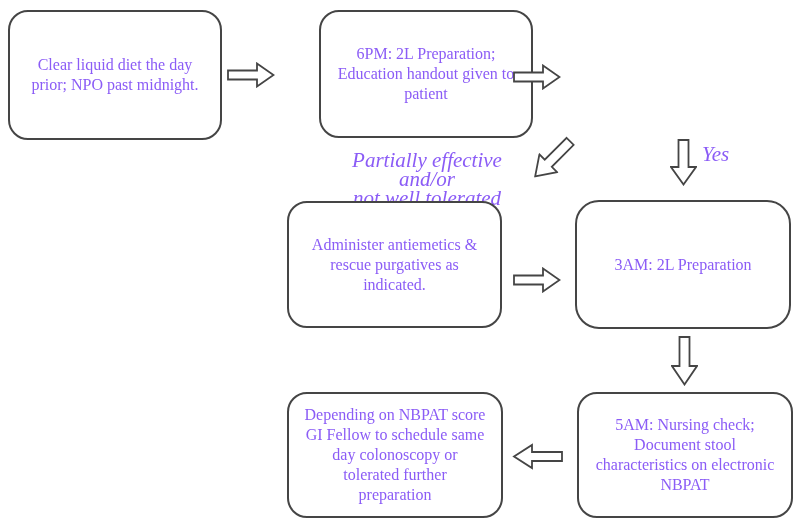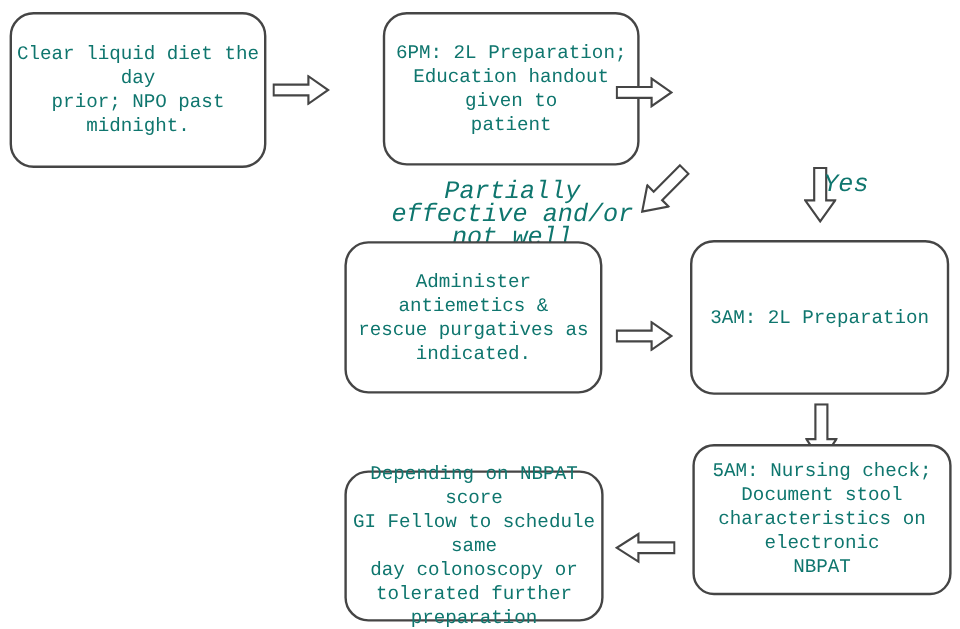--- a/index.html
+++ b/index.html
@@ -5,22 +5,22 @@
   html, body {
     margin: 0;
     padding: 0;
     background: #ffffff;
   }
   .canvas {
     position: relative;
     width: 800px;
     height: 524px;
     background: #ffffff;
-    font-family: Liberation Mono, monospace;
-    color: #0f766e;
+    font-family: Liberation Serif, serif;
+    color: #8b5cf6;
     overflow: hidden;
   }
   .node {
     position: absolute;
     box-sizing: border-box;
     border: 2px solid #454545;
     border-radius: 20px;
     background: #ffffff;
     display: flex;
     align-items: center;
@@ -90,45 +90,45 @@
 
   <div class="edge-label" style="left:322px; top:151px; width:210px;">Partially effective and/or
 not well tolerated</div>
 
   <div class="arrow" style="left:670px; top:139px;">
     <svg width="27" height="47" viewBox="0 0 27 47">
       <polygon points="8.5,1 18.5,1 18.5,28 26,28 13.5,45.5 1,28 8.5,28" fill="#ffffff" stroke="#454545" stroke-width="1.8"></polygon>
     </svg>
   </div>
 
-  <div class="edge-label" style="left:686px; top:145px; width:40px; text-align:left;">Yes</div>
+  <div class="edge-label" style="left:702px; top:145px; width:40px; text-align:left;">Yes</div>
 
   <div class="node" style="left:287px; top:201px; width:215px; height:127px;">
     <span class="node-text">Administer antiemetics &amp;
 rescue purgatives as
 indicated.</span>
   </div>
 
   <div class="arrow" style="left:513px; top:267px;">
     <svg width="48" height="26" viewBox="0 0 48 26">
       <polygon points="1,8.5 30,8.5 30,1.5 46.5,13 30,24.5 30,17.5 1,17.5" fill="#ffffff" stroke="#454545" stroke-width="1.8"></polygon>
     </svg>
   </div>
 
-  <div class="node" style="left:575px; top:200px; width:216px; height:129px;">
+  <div class="node" style="left:575px; top:200px; width:216px; height:129px;border-radius:24px;">
     <span class="node-text">3AM: 2L Preparation</span>
   </div>
 
   <div class="arrow" style="left:671px; top:336px;">
     <svg width="27" height="50" viewBox="0 0 27 50">
       <polygon points="8.5,1 18.5,1 18.5,30 26,30 13.5,48.5 1,30 8.5,30" fill="#ffffff" stroke="#454545" stroke-width="1.8"></polygon>
     </svg>
   </div>
 
-  <div class="node" style="left:577px; top:370px; width:216px; height:126px;border-radius:18px;">
+  <div class="node" style="left:577px; top:392px; width:216px; height:126px;">
     <span class="node-text">5AM: Nursing check;
 Document stool
 characteristics on electronic
 NBPAT</span>
   </div>
 
   <div class="arrow" style="left:512px; top:443px;">
     <svg width="51" height="27" viewBox="0 0 51 27">
       <polygon points="50,9 20,9 20,2 2,13.5 20,25 20,18 50,18" fill="#ffffff" stroke="#454545" stroke-width="1.8"></polygon>
     </svg>

